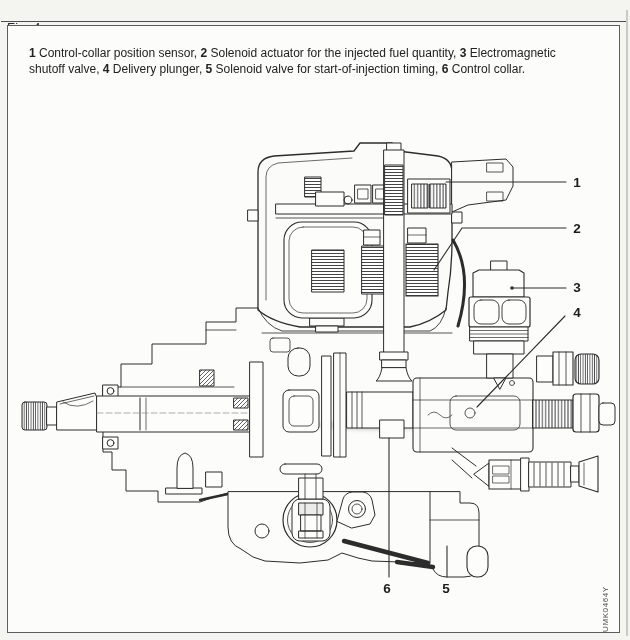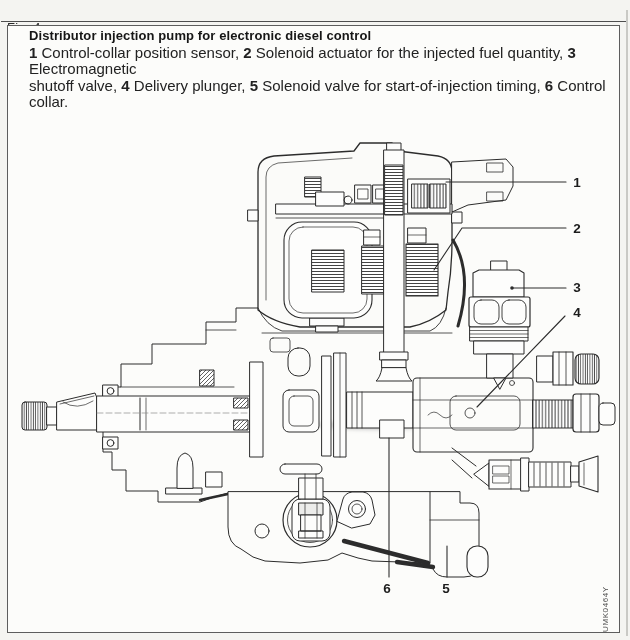--- a/index.html
+++ b/index.html
@@ -30,21 +30,21 @@
     position:absolute;left:626px;top:10px;width:2px;height:626px;
     background:#c9c9c5;
   }
   .title{
     position:absolute;left:29px;top:28px;width:580px;
     font-size:13px;font-weight:bold;color:#161616;
     letter-spacing:.1px;
   }
   .caption{
     position:absolute;left:29px;top:45px;width:586px;
-    font-size:15px;line-height:16.4px;color:#222;
+    font-size:12px;line-height:16.4px;color:#222;
   }
   .caption .b{font-weight:bold;}
   svg.diagram{
     position:absolute;left:0;top:0;width:630px;height:640px;
     pointer-events:none;
   }
   .callout{
     position:absolute;width:16px;height:16px;
     font-size:13.5px;font-weight:bold;color:#1c1c1c;
     text-align:center;line-height:16px;
@@ -71,21 +71,20 @@
 <body>
 
 <div id="page">
 
   <div class="fig-label">Fig. 4</div>
   <div class="top-rule"></div>
   <div class="page-edge-right"></div>
 
   <div class="frame"></div>
 
-  <div class="title">Distributor injection pump for electronic diesel control</div>
 
   <div class="caption"><span class="b">1</span><span> Control-collar position sensor, </span><span class="b">2</span><span> Solenoid actuator for the injected fuel quantity, </span><span class="b">3</span><span> Electromagnetic</span><br><span>shutoff valve, </span><span class="b">4</span><span> Delivery plunger, </span><span class="b">5</span><span> Solenoid valve for start-of-injection timing, </span><span class="b">6</span><span> Control collar.</span></div>
 
   <div class="smudge" style="left:140px;top:414px;width:120px;height:16px;"></div>
   <div class="smudge" style="left:300px;top:418px;width:150px;height:14px;"></div>
   <div class="smudge" style="left:470px;top:414px;width:110px;height:14px;"></div>
 
   <svg class="diagram" viewBox="0 0 630 640">
     <defs>
       <pattern id="pHatch" width="4" height="3" patternUnits="userSpaceOnUse">

